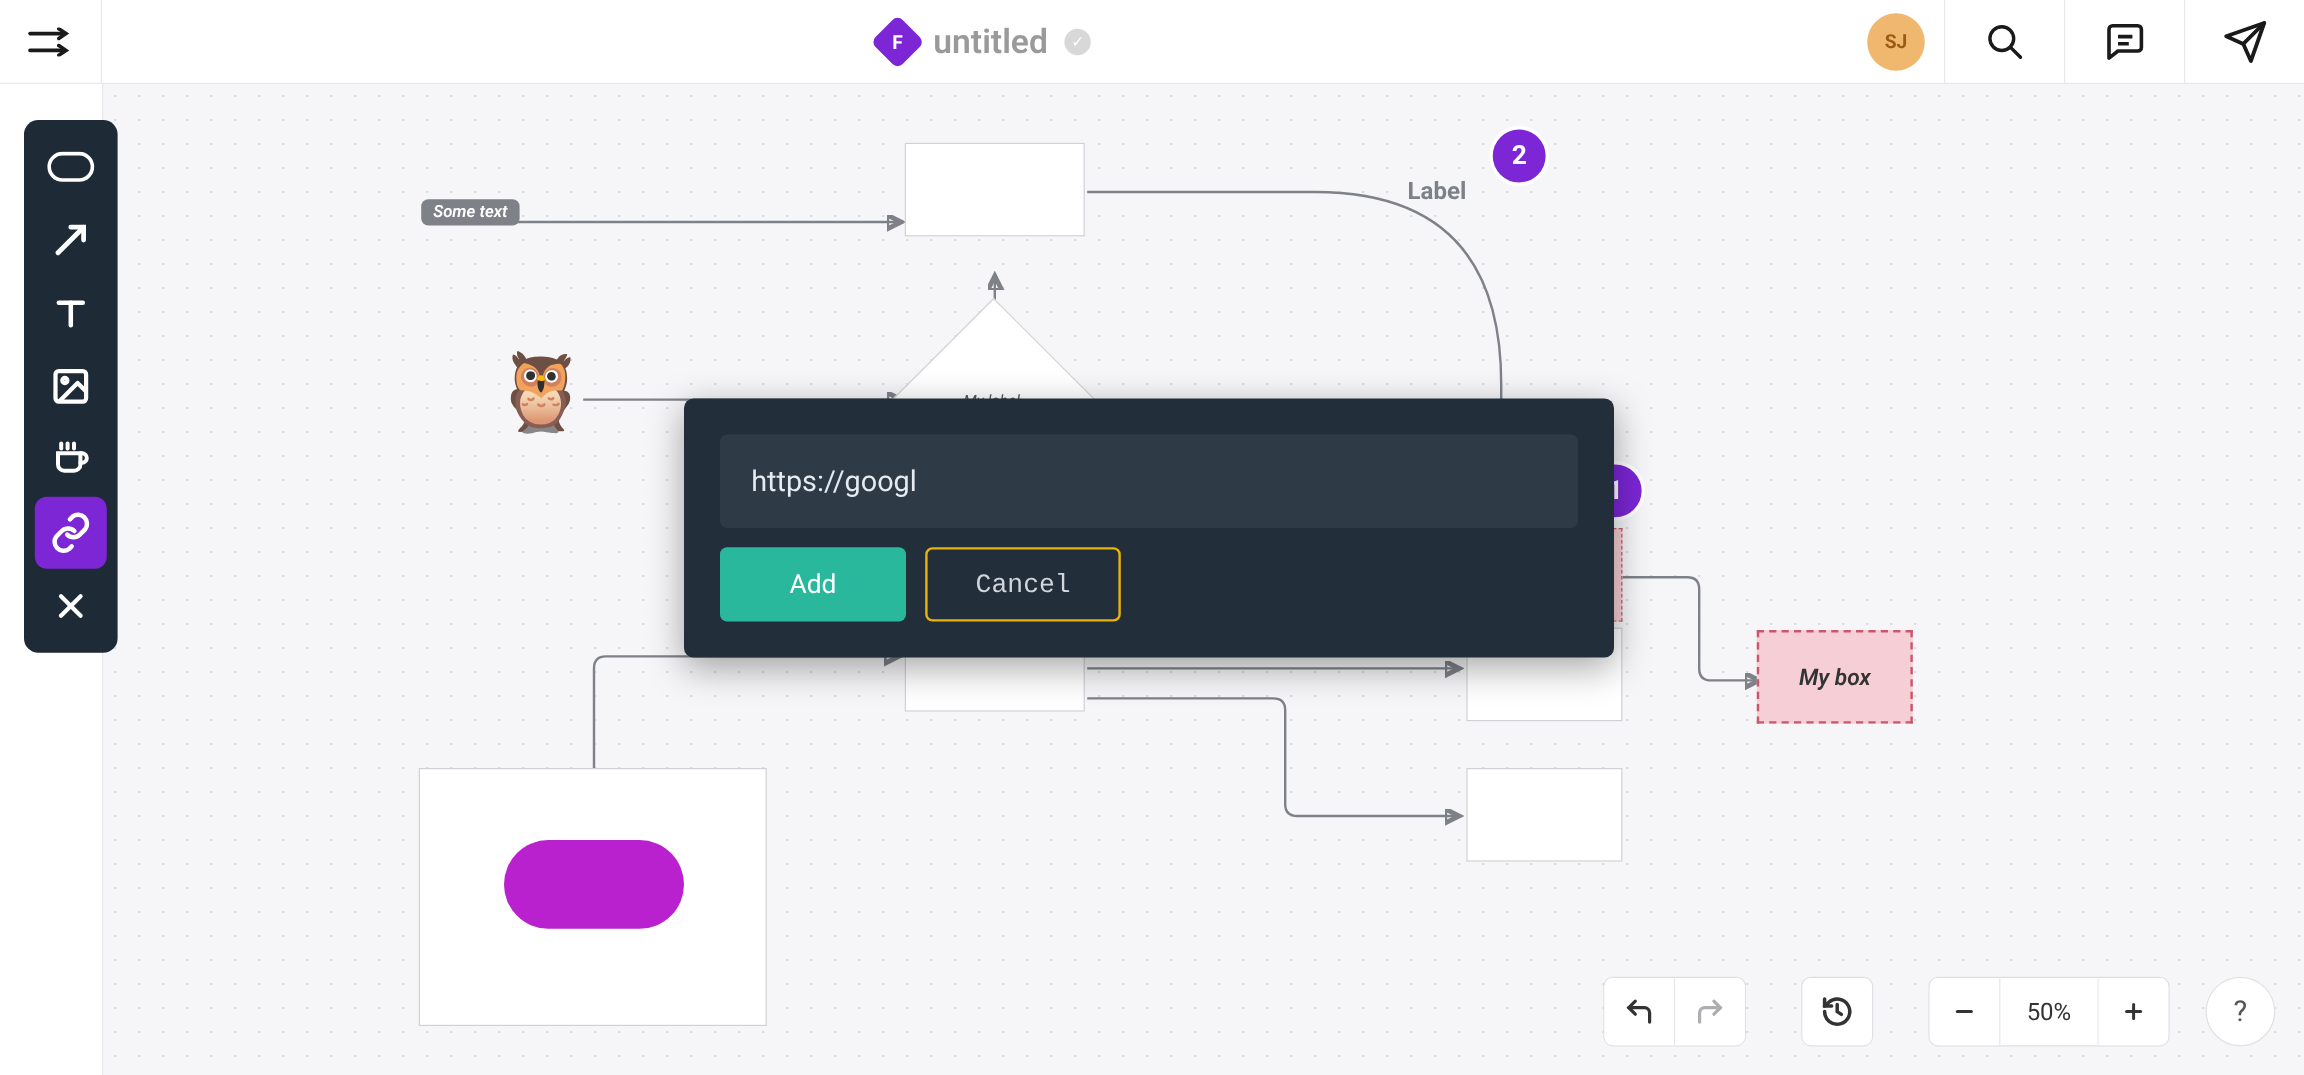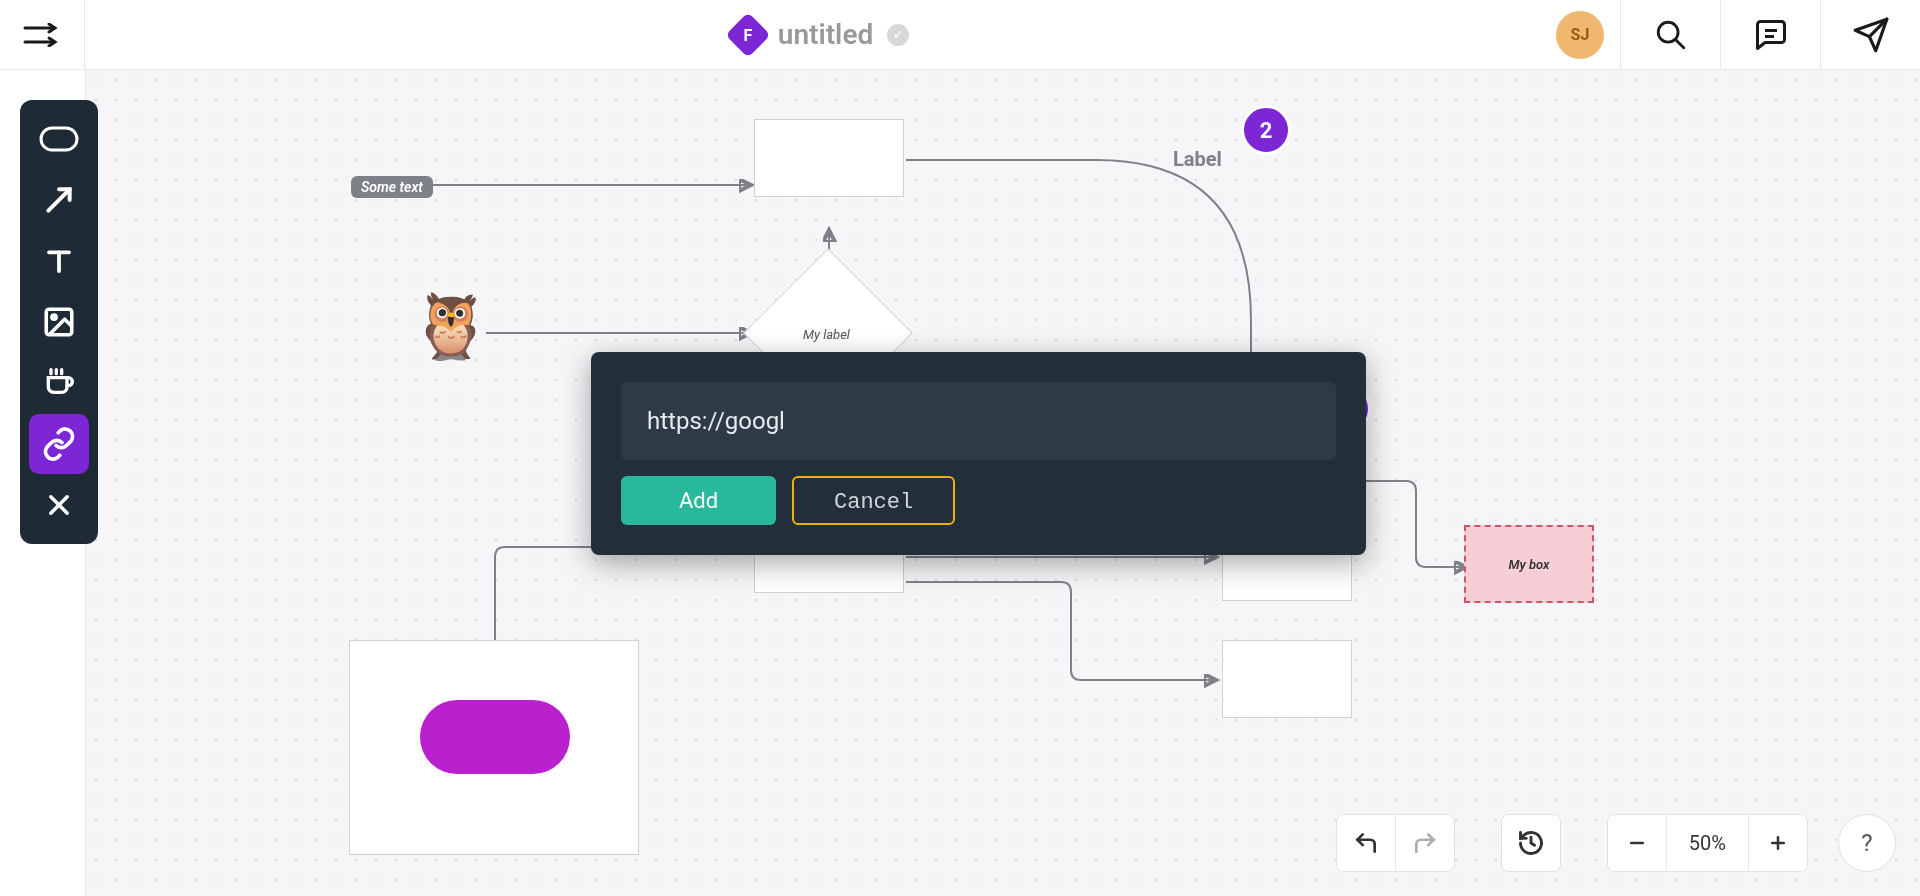--- a/index.html
+++ b/index.html
@@ -34,34 +34,34 @@
     background-size:20px 20px;border-left:1px solid var(--border);overflow:hidden;}
   .node{position:absolute;background:#fff;border:1px solid #D0D0D6;}
   .connector-label{position:absolute;background:#7E8288;color:#fff;font-size:14px;font-style:italic;font-weight:600;padding:3px 10px;border-radius:6px;}
   .thick-path{stroke:#7E8288;stroke-width:16;fill:none;}
   .badge-circle{position:absolute;width:50px;height:50px;border-radius:50%;background:var(--purple2);border:3px solid #fff;display:flex;align-items:center;justify-content:center;color:#fff;font-weight:700;font-size:22px;}
   .owl{position:absolute;font-size:64px;line-height:1;}
   .diamond{position:absolute;width:120px;height:120px;background:#fff;border:1px solid #D0D0D6;transform:rotate(45deg);}
   .diamond-label{position:absolute;font-size:13px;color:#555;font-style:italic;}
   .pill{position:absolute;width:150px;height:74px;background:#BA21CE;border-radius:40px;}
   .big-rect{position:absolute;background:#fff;border:1px solid #D0D0D6;}
-  .dashed-box{position:absolute;border:2px dashed #C9576B;background:var(--pink);display:flex;align-items:center;justify-content:center;font-size:13px;font-style:italic;font-weight:600;color:#333;}
+  .dashed-box{position:absolute;border:2px dashed #C9576B;background:var(--pink);display:flex;align-items:center;justify-content:center;font-size:19px;font-style:italic;font-weight:600;color:#333;}
   svg.wires{position:absolute;left:0;top:0;width:100%;height:100%;pointer-events:none;}
   .wires path{stroke:#7E8288;stroke-width:2;fill:none;}
   .arrowhead{fill:#7E8288;}
   
   .toolbar{position:absolute;left:20px;top:100px;width:78px;background:var(--dark);border-radius:12px;padding:8px 0;z-index:20;}
   .tool{width:60px;height:60px;margin:1px auto;display:flex;align-items:center;justify-content:center;cursor:pointer;border-radius:10px;}
   .tool.selected{background:var(--purple2);}
   .tool svg{stroke:#fff;}
   
-  .modal{position:absolute;left:570px;top:352px;width:775px;background:var(--dark-panel);border-radius:8px;padding:30px;z-index:30;box-shadow:0 8px 30px rgba(0,0,0,.35);margin-left:21px;}
+  .modal{position:absolute;left:570px;top:332px;width:775px;background:var(--dark-panel);border-radius:8px;padding:30px;z-index:30;box-shadow:0 8px 30px rgba(0,0,0,.35);}
   .modal input{width:100%;height:78px;background:#2E3B47;border:none;border-radius:6px;color:#E5EBF0;font-size:24px;padding:0 26px;outline:none;}
   .modal-buttons{margin-top:16px;display:flex;gap:16px;}
-  .btn{height:49px;padding:12px 40px;border-radius:6px;border:none;font-size:22px;cursor:pointer;}
+  .btn{height:62px;padding:12px 40px;border-radius:6px;border:none;font-size:22px;cursor:pointer;}
   .btn-add{background:var(--green);color:#fff;min-width:155px;}
   .btn-cancel{background:transparent;color:#D0D6DB;border:2px solid #eab308;min-width:155px;font-family:Liberation Mono, monospace;}
   
   .bottom-controls{position:absolute;right:24px;bottom:24px;display:flex;gap:30px;align-items:center;z-index:20;}
   .ctrl-group{display:flex;background:#fff;border:1px solid #E0E0E4;border-radius:8px;overflow:hidden;height:58px;align-items:center;margin-left:16px;}
   .ctrl-btn{width:58px;height:58px;display:flex;align-items:center;justify-content:center;cursor:pointer;background:#fff;}
   .ctrl-sep{width:1px;height:58px;background:#E6E6EA;}
   .zoom-label{padding:0 22px;font-size:20px;color:#333;}
   .help-btn{width:58px;height:58px;border-radius:50%;background:#fff;border:1px solid #E0E0E4;display:flex;align-items:center;justify-content:center;font-size:24px;color:#555;cursor:pointer;}
   .muted-svg{stroke:#ADADB2;}
@@ -176,21 +176,21 @@
 
     <path d="M820 487 L1130 487" marker-end="url(#ah)"></path>
 
     <path d="M820 512 L975 512 Q985 512 985 522 L985 600 Q985 610 995 610 L1130 610" marker-end="url(#ah)"></path>
 
     <path d="M1266 411 L1320 411 Q1330 411 1330 421 L1330 487 Q1330 497 1340 497 L1380 497" marker-end="url(#ah)"></path>
 
     <path class="thick-path" d="M820 90 L1010 90 Q1165 90 1165 250 L1165 440"></path>
   </svg>
 
-  <div class="connector-label" style="left:265px;top:106px;">Some text</div>
+  <div class="connector-label" style="left:265px;top:96px;">Some text</div>
 
   <div class="node" style="left:668px;top:49px;width:150px;height:78px;"></div>
 
   <div class="connector-label" style="left:1077px;top:74px;font-size:20px;font-style:normal;background:transparent;color:#7E8288;font-weight:700;">Label</div>
   <div class="badge-circle" style="left:1155px;top:35px;">2</div>
 
   <div class="owl" style="left:325px;top:225px;">🦉</div>
 
   <div class="diamond" style="left:682px;top:203px;"></div>
   <div class="diamond-label" style="left:717px;top:257px;">My label</div>

